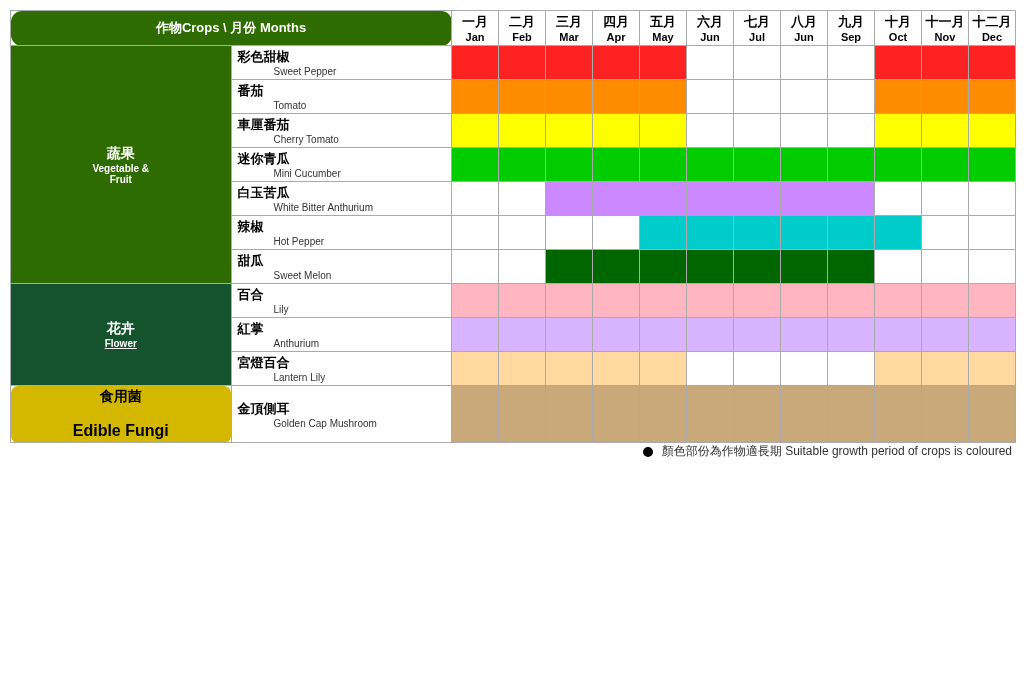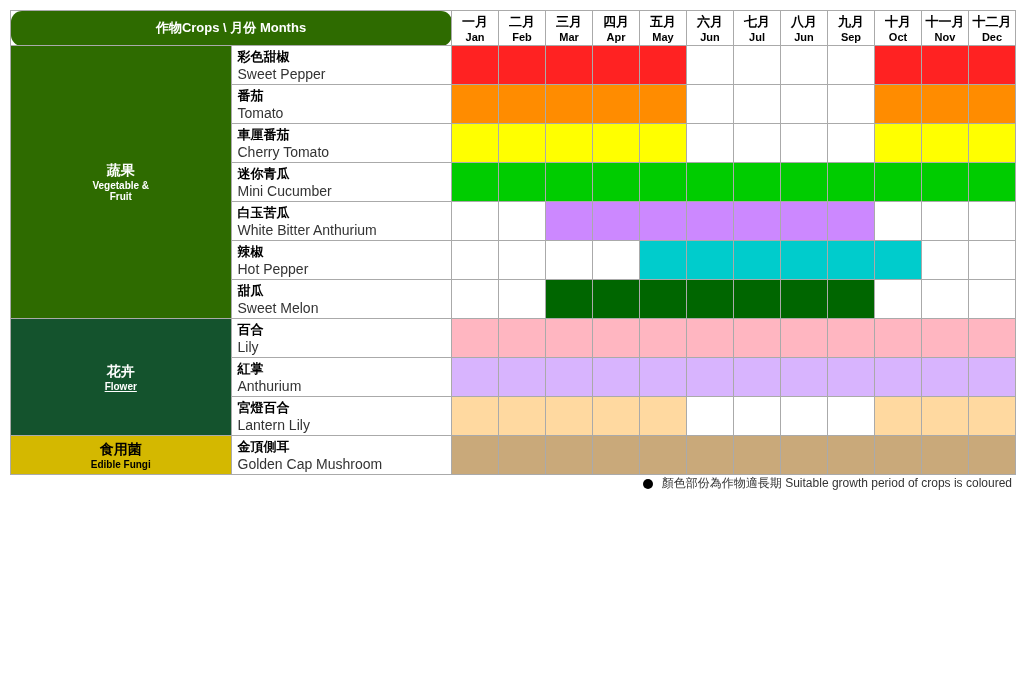--- a/index.html
+++ b/index.html
@@ -53,35 +53,37 @@
       padding-left: 6px;
       width: 120px;
     }
     .crop-zh {
       display: block;
       font-size: 13px;
       font-weight: bold;
     }
     .crop-en {
       display: block;
-      font-size: 14px;
+      font-size: 10px;
       color: #333;
+      margin-left: 36px;
     }
     .cat-veg {
       background: #2e6b00;
       color: #fff;
     }
     .cat-flower {
       background: #14532d;
       color: #fff;
     }
     .cat-fungi {
       background: #d4b800;
       color: #000;
       font-size: 11px;
+      border-radius: 7px;
     }
     .month-col {
       width: 47px;
     }
 
     .cell-empty { background: #fff; }
 
     
     .c-red { background: #ff2222; }
     .c-orange { background: #ff8c00; }
@@ -359,21 +361,21 @@
           <td class="cell-empty"></td>
           <td class="cell-empty"></td>
           <td class="cell-empty"></td>
           <td class="c-peach"></td>
           <td class="c-peach"></td>
           <td class="c-peach"></td>
         </tr>
         <tr>
           <td class="col-crop-category cat-fungi" rowspan="1">
             <span style="display:block;font-size:14px;font-weight:bold;">食用菌</span>
-            <span style="display:block;font-size:10px;">Edible Fungi</span>
+            <span style="display:block;font-size:16px;margin-top:16px;">Edible Fungi</span>
           </td>
           <td class="col-crop-name crop-name-cell">
             <span class="crop-zh">金頂側耳</span>
             <span class="crop-en">Golden Cap Mushroom</span>
           </td>
           <td class="c-tan"></td>
           <td class="c-tan"></td>
           <td class="c-tan"></td>
           <td class="c-tan"></td>
           <td class="c-tan"></td>

